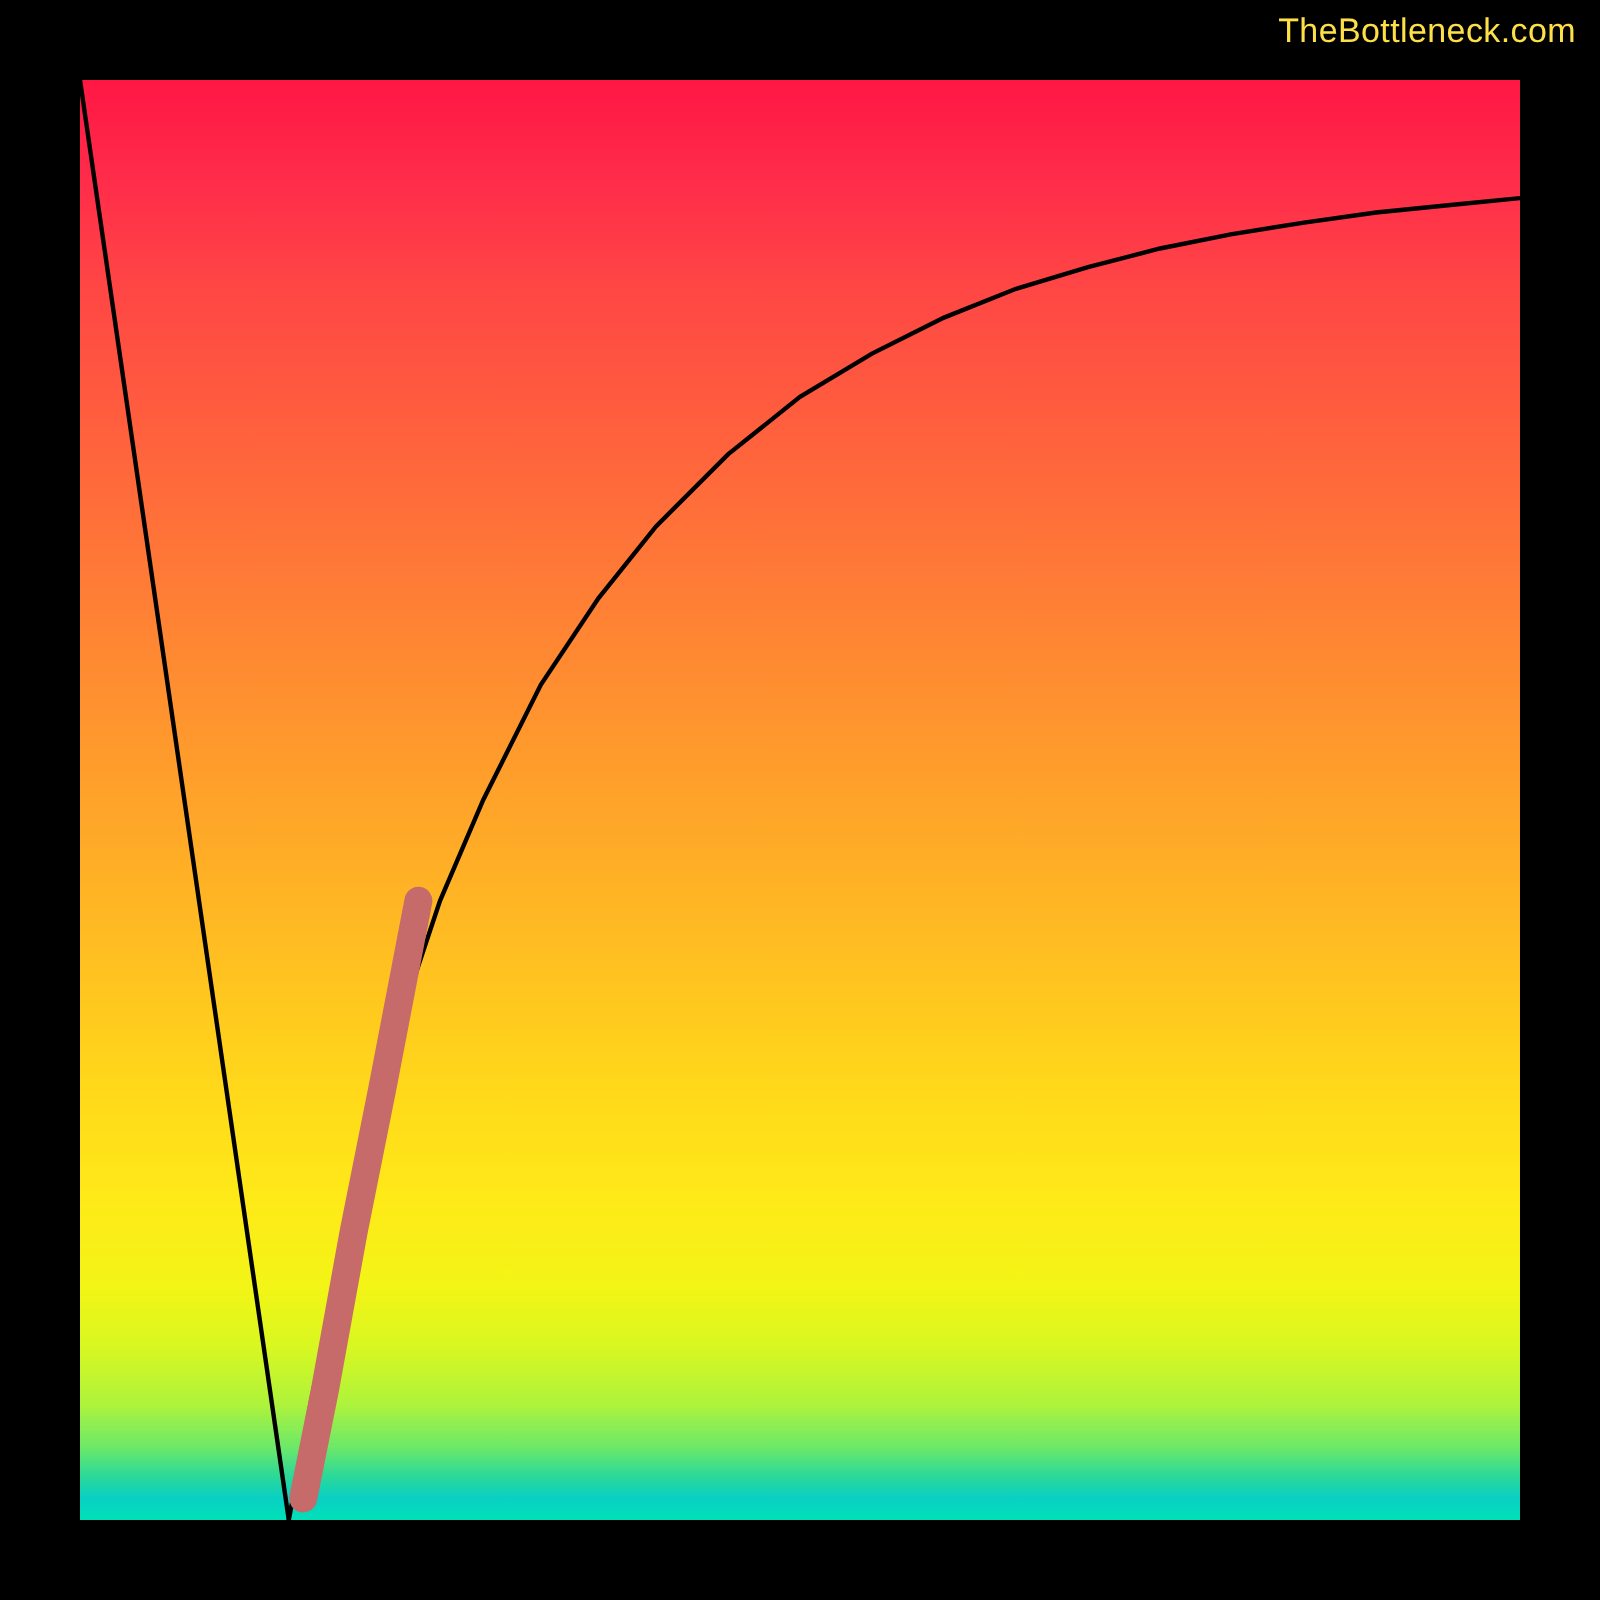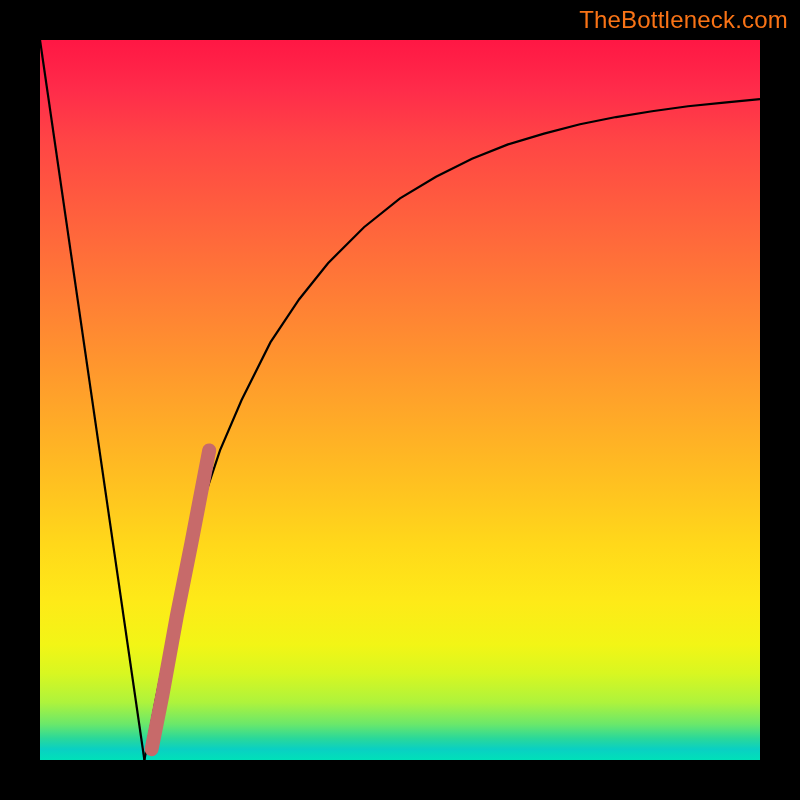--- a/index.html
+++ b/index.html
@@ -50,22 +50,22 @@
     );
   }
   .curves {
     position: absolute;
     inset: 0;
   }
   .watermark {
     position: absolute;
     top: 6px;
     right: 12px;
-    color: #f97316;
-    font-size: 24px;
+    color: #fde047;
+    font-size: 17px;
     font-weight: 500;
     letter-spacing: 0.2px;
     user-select: none;
   }
 </style>
 </head>
 <body>
 
 <div class="frame">
   <div class="watermark">TheBottleneck.com</div>

